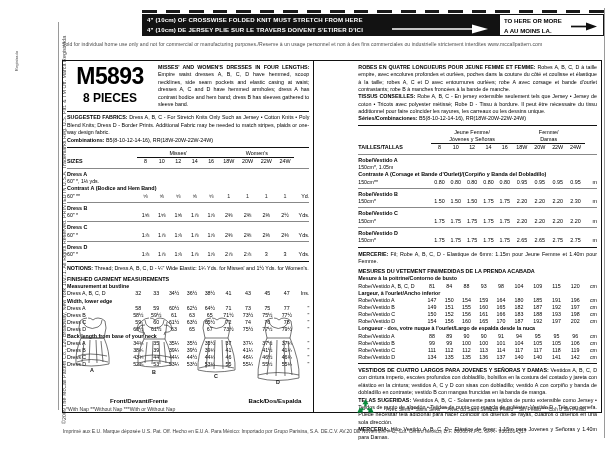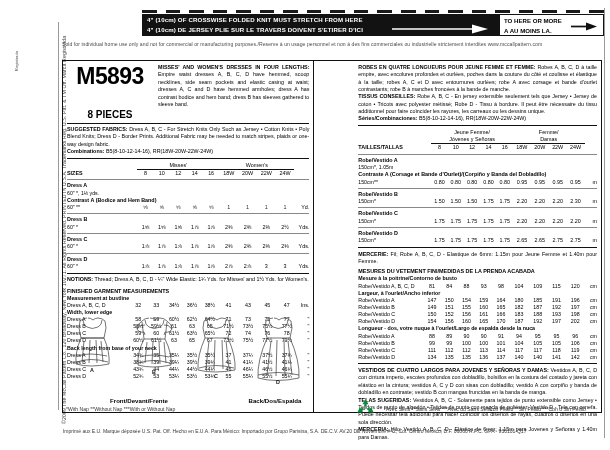--- a/index.html
+++ b/index.html
@@ -83,21 +83,21 @@
   .colR { width: 267px; position: relative; }
 
   .pad { padding: 3px 4px 0 4px; }
   hr.sep { border: 0; border-top: 1px solid #111; margin: 2.5px 0; }
   hr.thin { border: 0; border-top: .6px solid #888; margin: 2px 0; }
 
   
   .numrow { display: flex; align-items: flex-start; gap: 5px; }
   .numbox { width: 86px; flex: none; text-align: center; padding-top: 1px; }
   .mnum { font-size: 23px; font-weight: bold; letter-spacing: -.6px; line-height: 23px; }
-  .pieces { font-size: 10px; font-weight: bold; margin-top: 21px; }
+  .pieces { font-size: 12px; font-weight: bold; margin-top: 3px; }
   .desc { font-size: 5.35px; line-height: 7.4px; text-align: justify; flex: 1; }
   .desc b { font-weight: bold; }
   .colR .desc { font-size: 5.3px; line-height: 7.3px; }
 
   .blk { font-size: 5.35px; line-height: 7.4px; text-align: justify; }
   .blk b { font-weight: bold; }
 
   
   table.yard { width: 100%; border-collapse: collapse; font-size: 5.4px; }
   table.yard td { padding: 0; line-height: 7.3px; vertical-align: bottom; }

